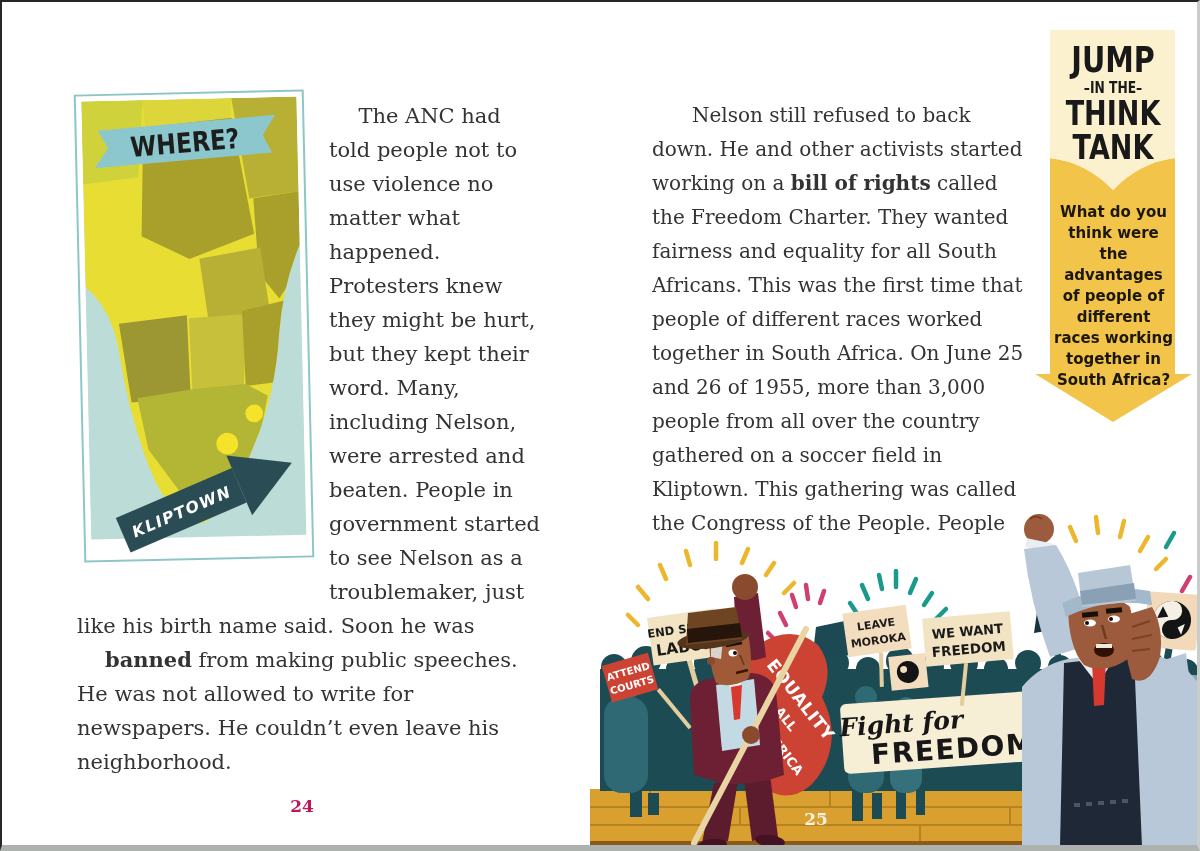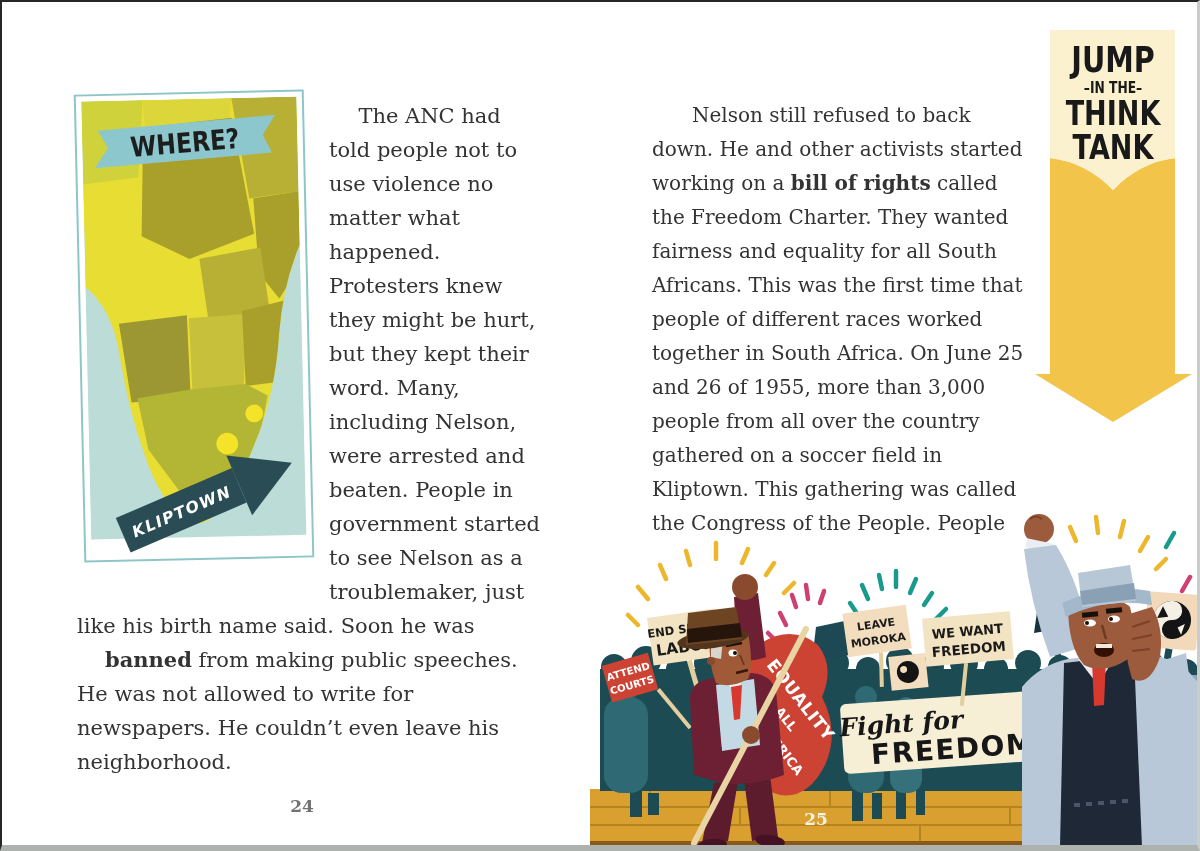--- a/index.html
+++ b/index.html
@@ -18,21 +18,21 @@
     background:#fff;border:2px solid #8ec6c8;padding:5px;
     transform:rotate(-1.3deg);
   }
   .map-box svg{display:block;}
   .para{font-size:21px;line-height:34px;text-indent:1.4em;text-align:left;}
   .para b{font-weight:bold;margin-left:28px;}
   .right-para{
     position:absolute;left:650px;top:76px;width:384px;
     font-size:20px;line-height:34px;text-indent:2em;
   }
-  .page-num{position:absolute;font-size:17px;font-weight:bold;color:#737373;}
+  .page-num{position:absolute;font-size:17px;font-weight:bold;color:#be185d;}
   .page-num-24{left:278px;top:794px;width:44px;text-align:center;}
   
   .think-tank{position:absolute;left:1033px;top:28px;width:157px;height:400px;}
   .tt-question{
     position:absolute;left:1052px;top:200px;width:119px;
     font-family:"DejaVu Sans","Liberation Sans",sans-serif;
     font-size:15px;line-height:21px;font-weight:bold;color:#1c1708;text-align:center;
   }
   
   .illustration{position:absolute;left:588px;top:505px;width:612px;height:340px;}
@@ -95,20 +95,21 @@
   <div class="think-tank">
     <svg width="157" height="400" viewBox="0 0 157 400">
       <path d="M15,128 Q51,132 78,160 Q105,132 140,128 V344 H157 L78,392 L0,344 H15 Z" fill="#f2c54a"></path>
       <path d="M15,0 H140 V128 Q105,132 78,160 Q51,132 15,128 Z" fill="#fbf1ce"></path>
       <text transform="matrix(0.82 0 0 1 78 42)" text-anchor="middle" class="sv-sans" font-size="35" font-weight="900" fill="#191919">JUMP</text>
       <text transform="matrix(0.82 0 0 1 78 63)" text-anchor="middle" class="sv-sans" font-size="15" font-weight="900" fill="#191919">–IN THE–</text>
       <text transform="matrix(0.82 0 0 1 78 95)" text-anchor="middle" class="sv-sans" font-size="33" font-weight="900" fill="#191919">THINK</text>
       <text transform="matrix(0.82 0 0 1 78 129)" text-anchor="middle" class="sv-sans" font-size="33" font-weight="900" fill="#191919">TANK</text>
     </svg>
   </div>
+  <div class="tt-question">What do you think were the advantages of people of different races working together in South Africa?</div>
 
   <div class="illustration">
     <svg width="612" height="340" viewBox="0 0 612 340">
 
       <g>
         <rect x="0" y="282" width="612" height="58" fill="#d99f2f"></rect>
         <g stroke="#b5831f" stroke-width="2">
           <line x1="0" y1="300" x2="612" y2="300"></line>
           <line x1="0" y1="318" x2="612" y2="318"></line>
           <line x1="60" y1="282" x2="60" y2="300"></line>

